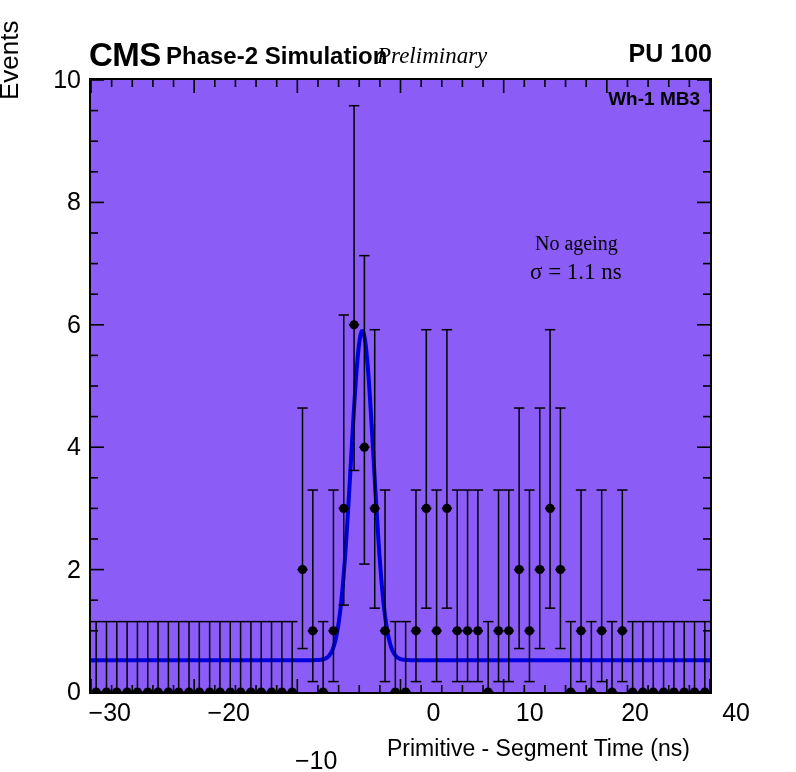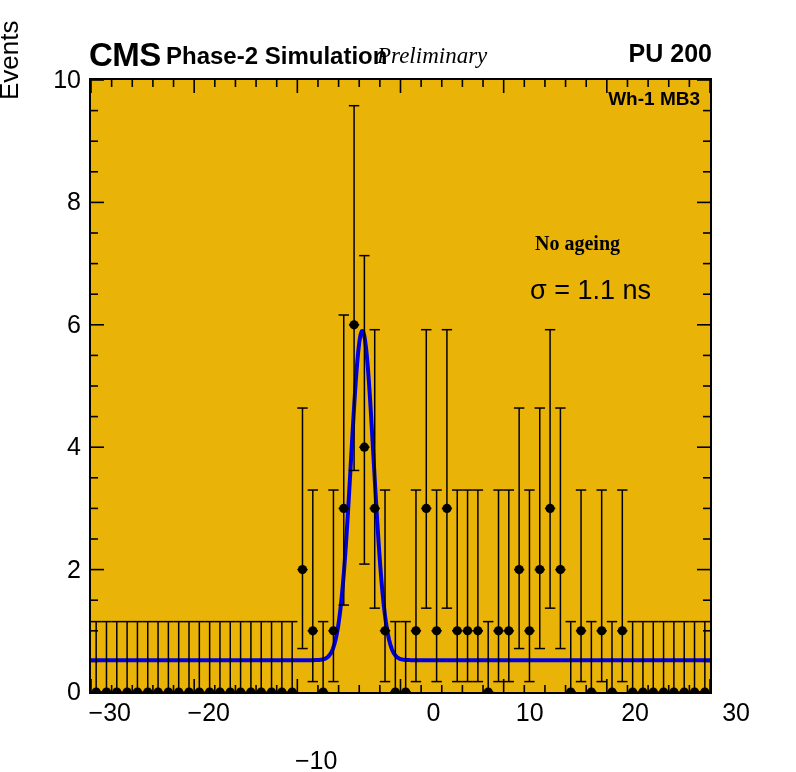--- a/index.html
+++ b/index.html
@@ -14,29 +14,29 @@
        letter-spacing:-0.5px;line-height:1;font-family:"Liberation Sans",sans-serif;}
   .phase{position:absolute;left:166px;top:44px;font-size:24px;font-weight:bold;
          line-height:1;font-family:"Liberation Sans",sans-serif;}
   .prelim{position:absolute;left:377px;top:44px;font-size:23px;font-style:italic;
           line-height:1;font-family:"Liberation Serif",serif;}
   .pu{position:absolute;right:84px;top:41px;font-size:25px;font-weight:bold;
       line-height:1;font-family:"Liberation Sans",sans-serif;}
 
   
   .frame{position:absolute;left:89px;top:78px;width:623px;height:616px;
-         border:2px solid #000;box-sizing:border-box;background:#eab308;}
+         border:2px solid #000;box-sizing:border-box;background:#8b5cf6;}
 
   .plotlabel{position:absolute;right:10px;top:8px;font-size:19px;font-weight:bold;
              font-family:"Liberation Sans",sans-serif;}
 
   .ann-noage{position:absolute;left:calc(100% - 175px);top:152px;font-size:20px;
-             font-weight:bold;font-family:"Liberation Serif",serif;white-space:nowrap;}
-  .ann-sigma{position:absolute;left:calc(100% - 180px);top:195px;font-size:27px;
-             font-family:Liberation Sans, sans-serif;white-space:nowrap;}
+             font-weight:normal;font-family:"Liberation Serif",serif;white-space:nowrap;}
+  .ann-sigma{position:absolute;left:calc(100% - 180px);top:179px;font-size:23px;
+             font-family:Liberation Serif, serif;white-space:nowrap;}
 
   
   .ylab{position:absolute;left:-6px;top:100px;font-size:26px;
         transform:rotate(-90deg);transform-origin:left top;white-space:nowrap;
         font-family:"Liberation Sans",sans-serif;}
   .xlab{position:absolute;left:387px;top:735px;font-size:23px;white-space:nowrap;
         font-family:"Liberation Sans",sans-serif;}
 
   .ytick-lbl{position:absolute;font-size:25px;text-align:right;width:46px;
              font-family:"Liberation Sans",sans-serif;}
@@ -47,41 +47,42 @@
 </style>
 </head>
 <body>
 
 <div id="root">
 
   <div class="hdr">
     <span class="cms">CMS</span>
     <span class="phase">Phase-2 Simulation</span>
     <span class="prelim">Preliminary</span>
-    <span class="pu">PU 200</span>
+    <span class="pu">PU 100</span>
   </div>
 
   <div class="ylab">Events</div>
+  <div class="xlab">Primitive - Segment Time (ns)</div>
 
   <div id="ytick-layer">
       <div class="ytick-lbl" style="left: 35px; top: 677px;">0</div>
       <div class="ytick-lbl" style="left: 35px; top: 554.6px;">2</div>
       <div class="ytick-lbl" style="left: 35px; top: 432.2px;">4</div>
       <div class="ytick-lbl" style="left: 35px; top: 309.8px;">6</div>
       <div class="ytick-lbl" style="left: 35px; top: 187.4px;">8</div>
       <div class="ytick-lbl" style="left: 35px; top: 65px;">10</div>
     </div>
   <div id="xtick-layer">
       <div class="xtick-lbl" style="left: 51px; top: 698px;">−30</div>
-      <div class="xtick-lbl" style="left: 150px; top: 698px;">−20</div>
+      <div class="xtick-lbl" style="left: 170px; top: 698px;">−20</div>
       <div class="xtick-lbl" style="left: 257.333px; top: 698px; margin-top: 48px;">−10</div>
       <div class="xtick-lbl" style="left: 360.5px; top: 698px;">0</div>
       <div class="xtick-lbl" style="left: 463.667px; top: 698px;">10</div>
       <div class="xtick-lbl" style="left: 569px; top: 698px;">20</div>
-      <div class="xtick-lbl" style="left: 670px; top: 698px;">30</div>
+      <div class="xtick-lbl" style="left: 670px; top: 698px;">40</div>
     </div>
 
   <div class="frame">
 
     <div class="plotlabel">Wh-1 MB3</div>
     <div class="ann-noage">No ageing</div>
     <div class="ann-sigma">σ = 1.1 ns</div>
 
     <svg id="plot-svg" width="619" height="612" viewBox="0 0 619 612">
         <g>

